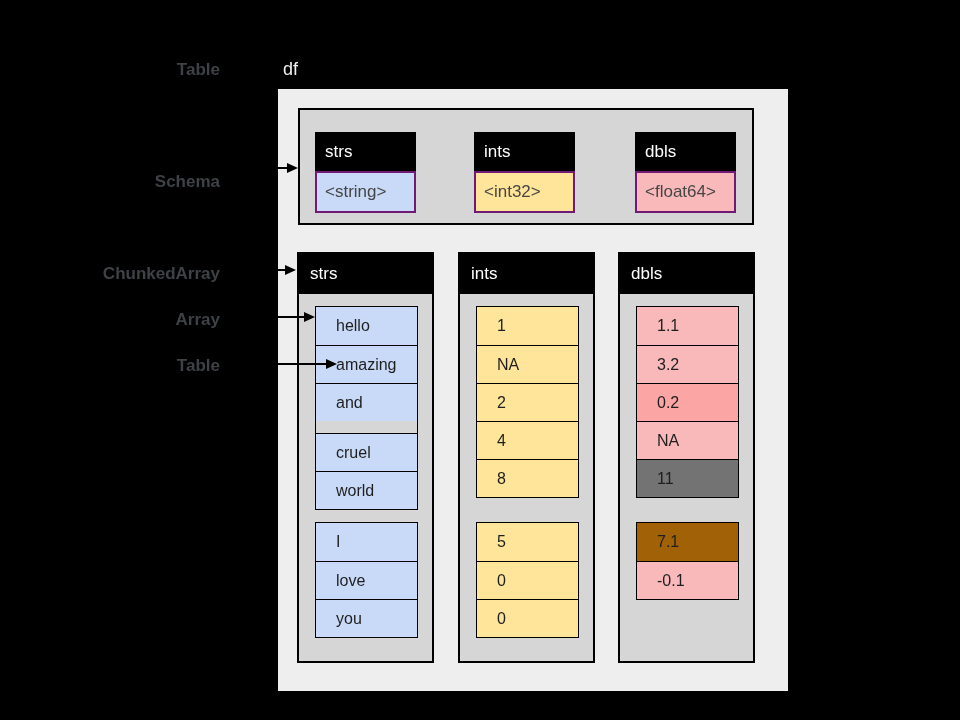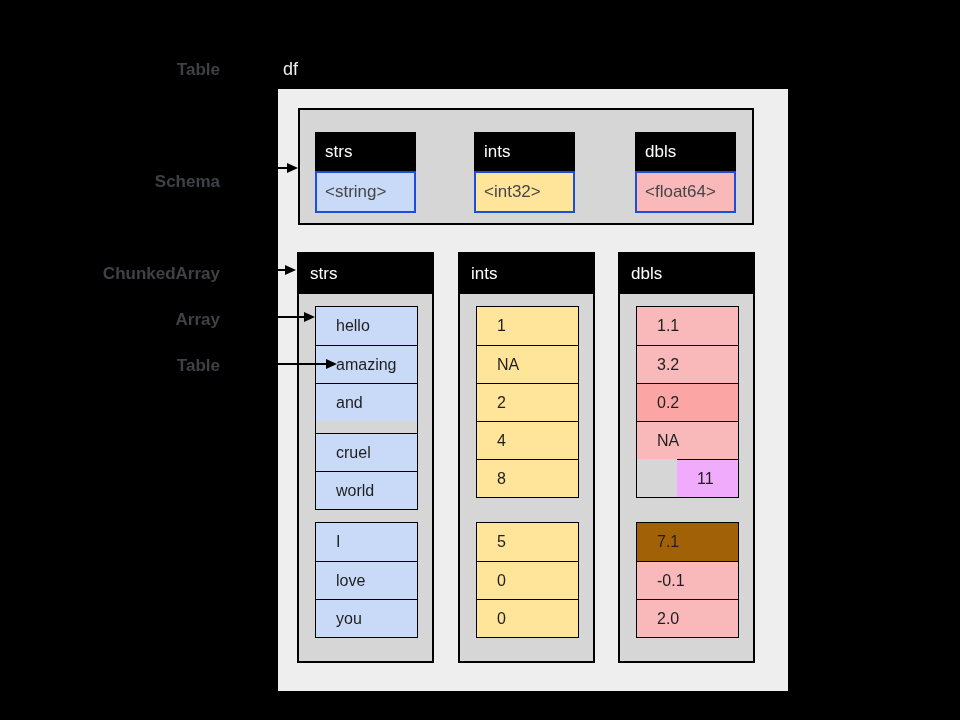--- a/index.html
+++ b/index.html
@@ -23,21 +23,21 @@
   .schema-box{
     position:absolute;left:20px;top:19px;width:456px;height:117px;
     background:#d6d6d6;border:2px solid #000;box-sizing:border-box;
   }
   .schema-field{position:absolute;top:22px;width:101px;}
   .schema-field-header{
     height:39px;background:#000;color:#fff;font-size:17px;
     display:flex;align-items:center;padding-left:10px;box-sizing:border-box;
   }
   .schema-field-type{
-    height:42px;border:2px solid #1d4ed8;box-sizing:border-box;
+    height:42px;border:2px solid #701a75;box-sizing:border-box;
     color:#454545;font-size:17px;display:flex;align-items:center;padding-left:8px;
   }
   
   .column{
     position:absolute;top:163px;width:137px;height:411px;
     background:#d6d6d6;border:2px solid #000;box-sizing:border-box;
   }
   .col-header{
     height:40px;background:#000;color:#fff;font-size:17px;
     display:flex;align-items:center;padding-left:11px;
@@ -117,26 +117,25 @@
           <div class="cell" style="background: rgb(255, 229, 153);">0</div>
         </div>
       </div>
       <div class="column" style="left: 340px;">
         <div class="col-header">dbls</div>
         <div class="chunk chunk-1">
           <div class="cell" style="background: rgb(249, 185, 187);">1.1</div>
           <div class="cell" style="background: rgb(249, 185, 187);">3.2</div>
           <div class="cell" style="background: #fca5a5;">0.2</div>
           <div class="cell" style="background: rgb(249, 185, 187);">NA</div>
-          <div class="cell" style="background: #f0abfc; margin-left: 40px;">11</div>
+          <div class="cell" style="background: #737373;">11</div>
         </div>
         <div class="chunk chunk-2">
           <div class="cell" style="background: #a16207;">7.1</div>
           <div class="cell" style="background: rgb(249, 185, 187);">-0.1</div>
-          <div class="cell" style="background: rgb(249, 185, 187);">2.0</div>
         </div>
       </div>
     </div>
 
   <div class="arrow" style="left:266px;top:163px;width:32px">
     <div class="arrow-line"></div>
     <div class="arrow-head"></div>
   </div>
   <div class="arrow" style="left:266px;top:265px;width:30px">
     <div class="arrow-line"></div>

